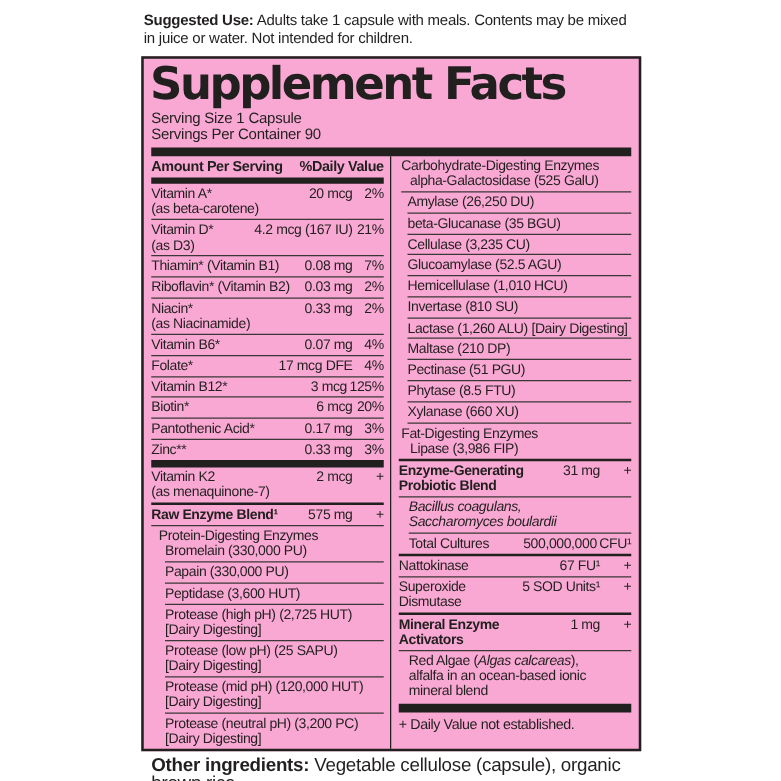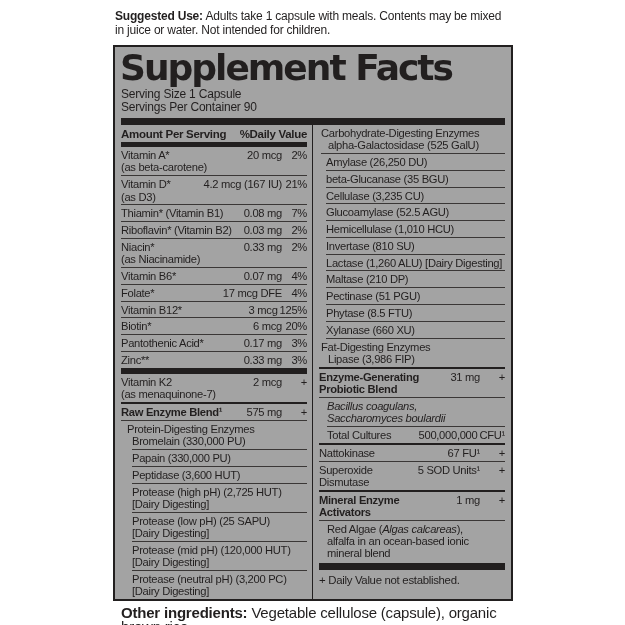--- a/index.html
+++ b/index.html
@@ -8,21 +8,21 @@
     width:625px; height:625px; overflow:hidden;
     background:#ffffff; color:#221f1f;
     font-family:"Liberation Sans", sans-serif;
     position:relative;
   }
   .page { position:absolute; left:113px; top:10px; width:400px; }
 
   .suggested { margin:0 0 7px 2px; font-size:12px; line-height:1.16; letter-spacing:-0.2px; }
   .suggested b { letter-spacing:-0.2px; }
 
-  .box { border:2.5px solid #221f1f; padding:1px 6px 0 6px; background:#a3a3a3; }
+  .box { border:2.5px solid #221f1f; padding:1px 6px 0 6px; background:#f9a8d4; }
   .title {
     font-family:"DejaVu Sans", sans-serif;
     font-weight:bold; font-size:36px; line-height:39px;
     letter-spacing:-2px; margin:0 0 1px -1px; white-space:nowrap;
   }
   .serving { font-size:12px; line-height:13.5px; letter-spacing:-0.2px; }
 
   .bar { background:#221f1f; }
   .bar-full { height:7px; margin-top:3px; }
   .bar6 { height:6px; }

